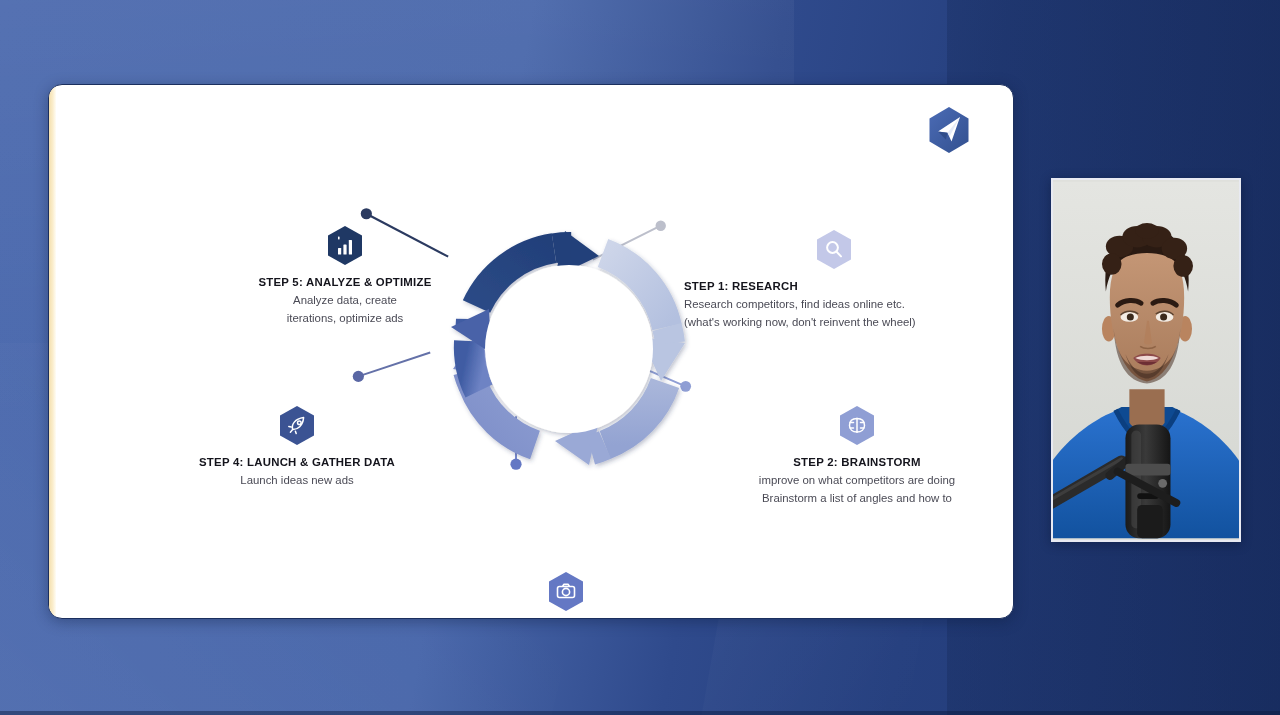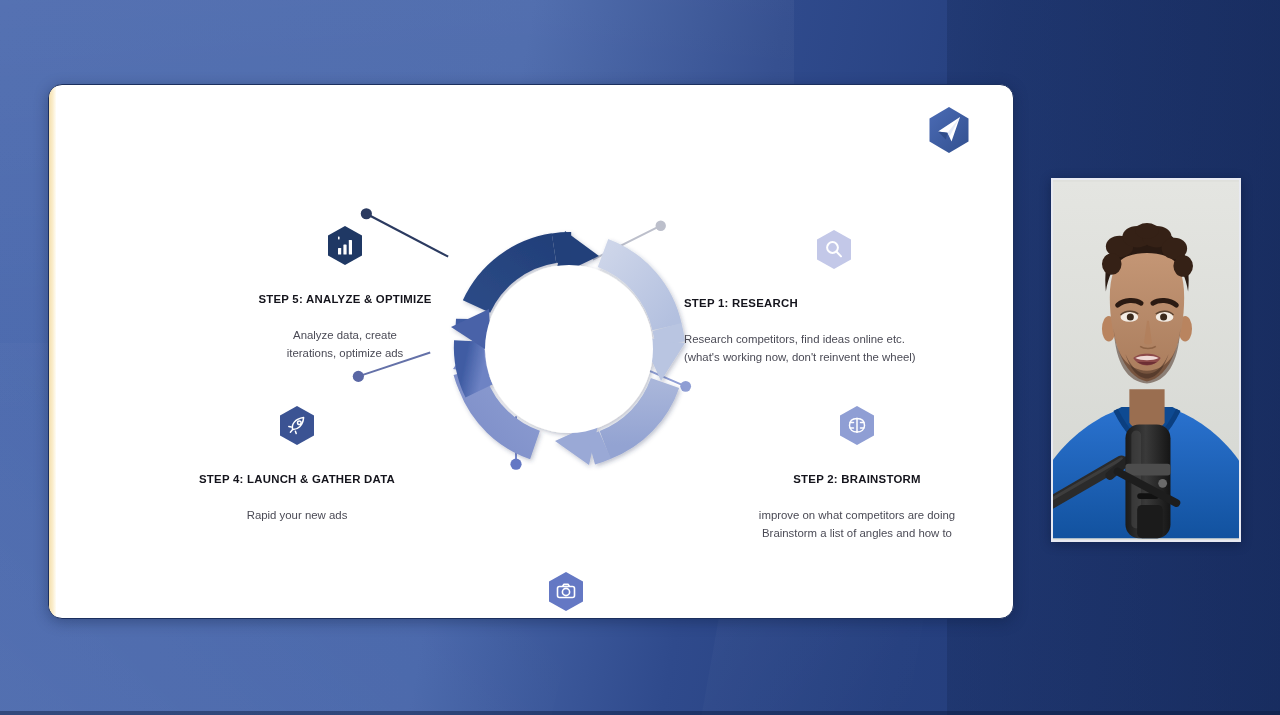--- a/index.html
+++ b/index.html
@@ -70,24 +70,24 @@
     font-size:12.5px; font-weight:bold; color:#1a1a22;
     line-height:1.42; letter-spacing:.2px;
   }
 
   
   .step{ position:absolute; }
   .hexwrap{ width:100%; display:flex; justify-content:center; }
   .hex{ width:38px; height:41px; position:relative; }
   .step-title{
     font-size:11.4px; font-weight:bold; color:#14141c;
-    letter-spacing:.25px; margin-top:27px; white-space:nowrap;
+    letter-spacing:.25px; margin-top:10px; white-space:nowrap;
   }
   .step-body{
-    font-size:11.4px; color:#4a4a55; line-height:1.55; margin-top:22px;
+    font-size:11.4px; color:#4a4a55; line-height:1.55; margin-top:4px;
   }
 
   #step5{ left:150px; top:140px; width:292px; text-align:center; }
   #step5 .hexwrap{ justify-content:center; }
   #step1{ left:635px; top:144px; width:300px; text-align:left; }
   #step2{ left:672px; top:320px; width:272px; text-align:center; }
   #step3{ left:286px; top:486px; width:462px; text-align:center; }
   #step4{ left:110px; top:320px; width:276px; text-align:center; }
 
   #step5 .step-title, #step4 .step-title { }
@@ -312,21 +312,21 @@
             <circle cx="21.3" cy="17.8" r="1.8"></circle>
             <path d="M14.6 24.6 L12.4 27.2"></path>
             <path d="M13.2 22 L10.8 21.4"></path>
             <path d="M17.4 26.2 L18.2 28.6"></path>
           </g>
         </svg>
       </div>
     </div>
     <div class="step-title">STEP 4: LAUNCH &amp; GATHER DATA</div>
     <div class="step-body">
-      <div>Rapid your new ads</div>
+      <div>Launch ideas new ads</div>
     </div>
   </div>
 
 </div>
 
 <div id="webcam">
   <svg id="cam-svg" viewBox="0 0 190 364">
     <defs>
       <linearGradient id="wall" x1="0" y1="0" x2="0" y2="1">
         <stop offset="0" stop-color="#e4e5e1"></stop>

